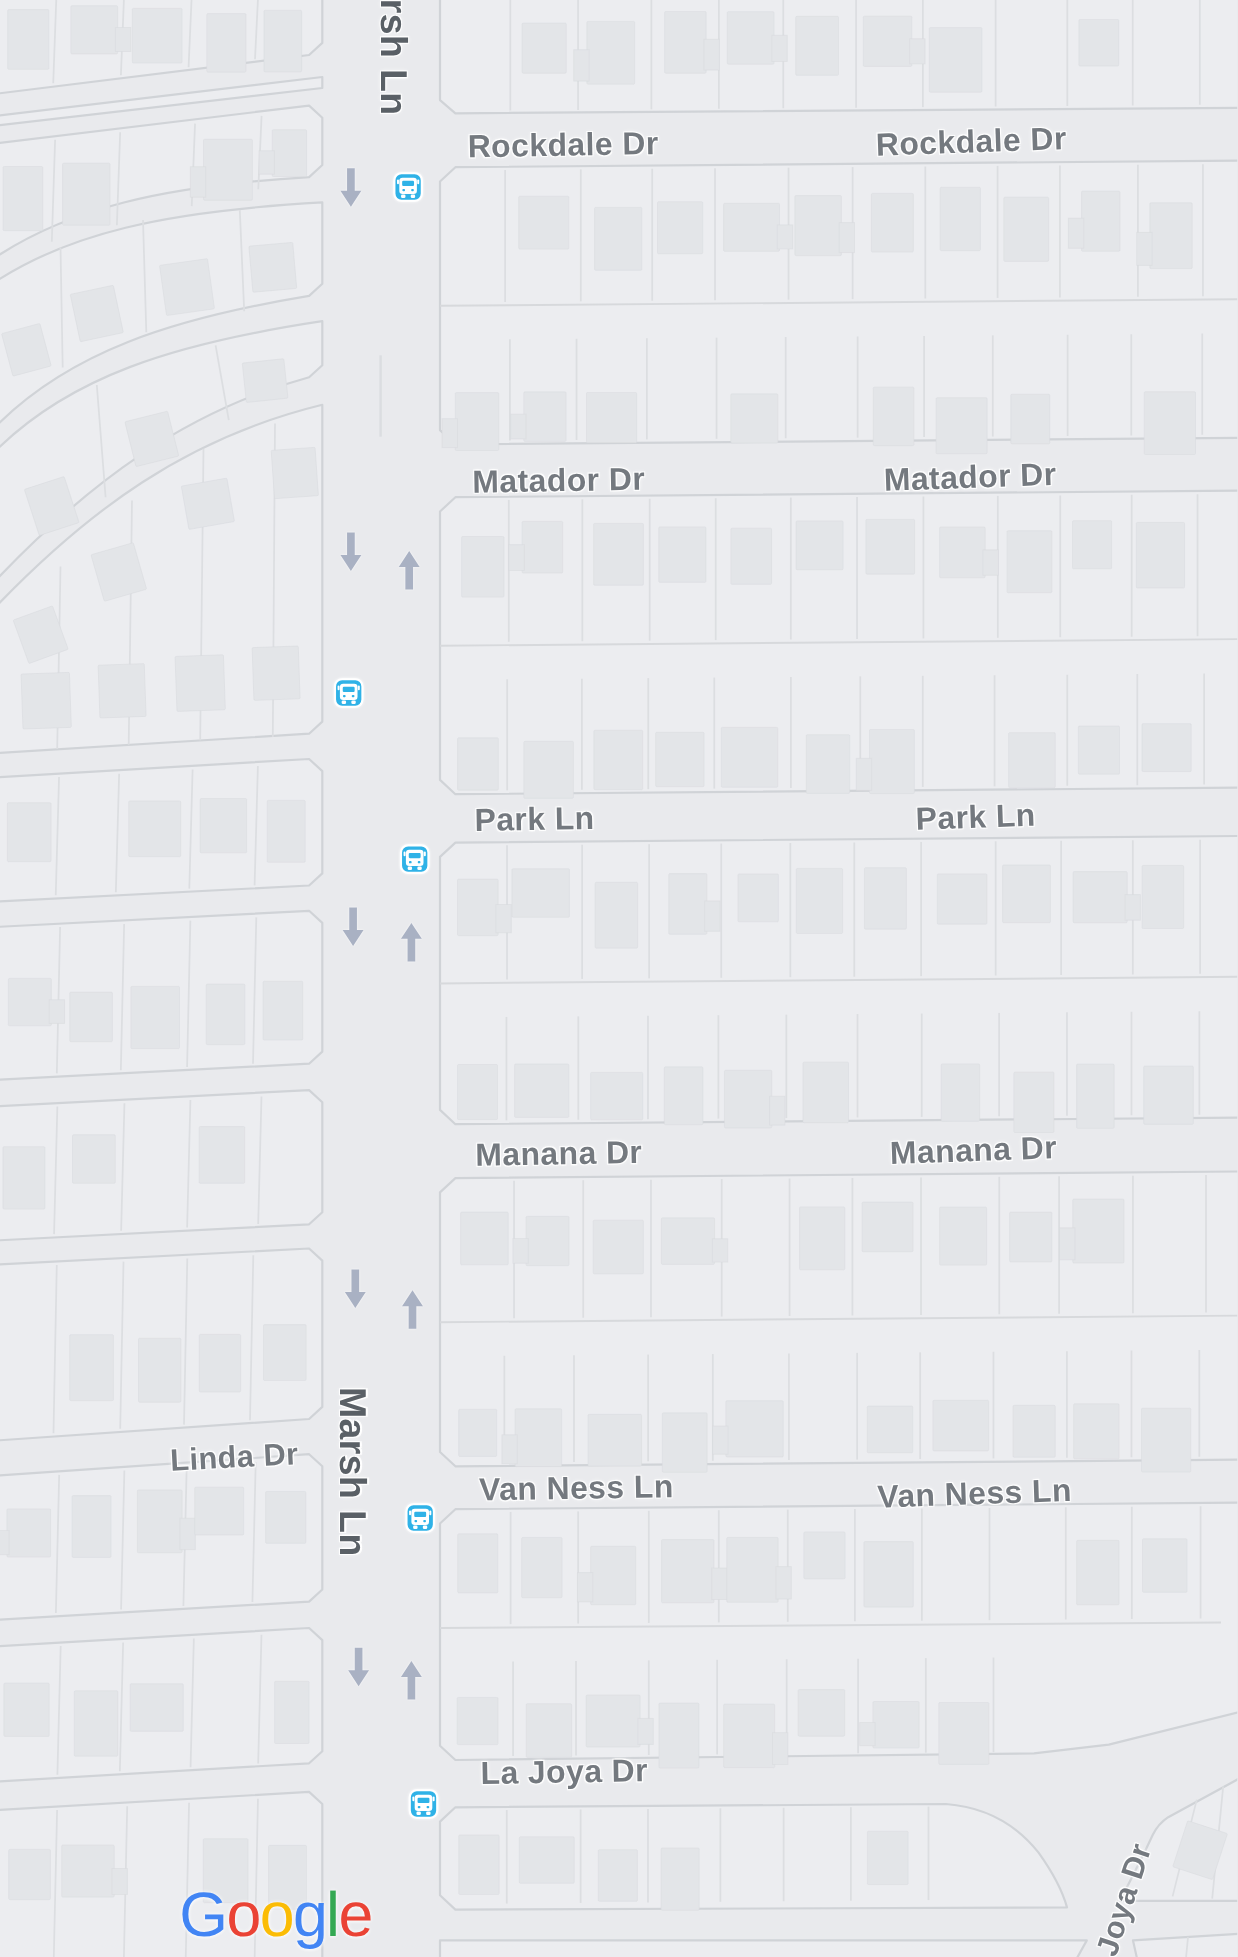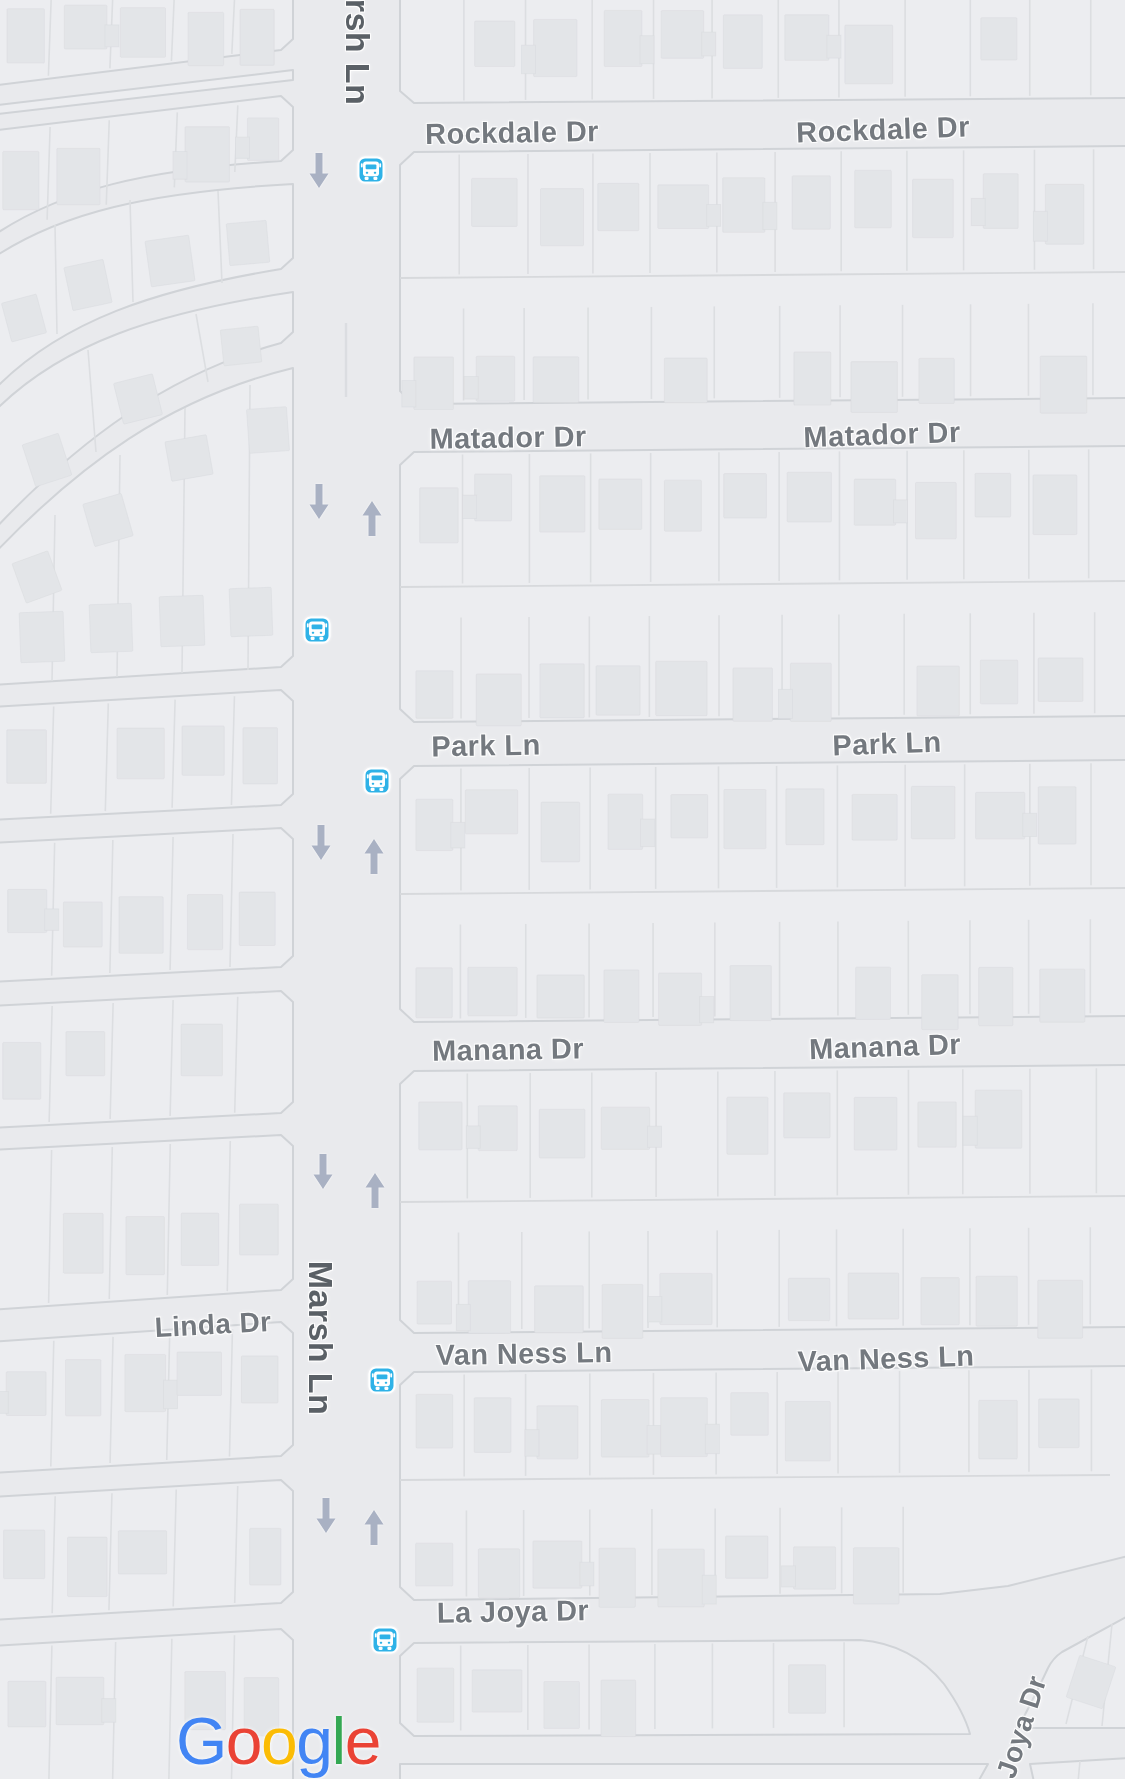--- a/index.html
+++ b/index.html
@@ -14,21 +14,21 @@
   .street-label{
     position:absolute;white-space:nowrap;font-weight:600;letter-spacing:.4px;
     transform:translate(-50%,-50%);
     text-shadow:-1px -1px 0 rgba(255,255,255,.85),1px -1px 0 rgba(255,255,255,.85),
                 -1px 1px 0 rgba(255,255,255,.85),1px 1px 0 rgba(255,255,255,.85),
                 0 0 5px rgba(255,255,255,.9);
   }
   .bus-stop{position:absolute;width:28px;height:28px;filter:drop-shadow(0 0 1.5px rgba(255,255,255,.9));}
   .one-way-arrow{position:absolute;width:22px;height:37px;filter:drop-shadow(0 0 1px rgba(255,255,255,.8));}
   #google-logo{
-    position:absolute;left:176px;top:1712px;font-size:66px;font-weight:500;
+    position:absolute;left:163px;top:1712px;font-size:57px;font-weight:500;
     letter-spacing:-1.5px;line-height:58px;
     text-shadow:0 0 4px rgba(255,255,255,.85),0 1px 3px rgba(255,255,255,.7);
     cursor:pointer;
   }
 </style>
 </head>
 <body>
 
 <div class="stage">
   <svg id="basemap" width="1125" height="1779" viewBox="0 0 1125 1779">

